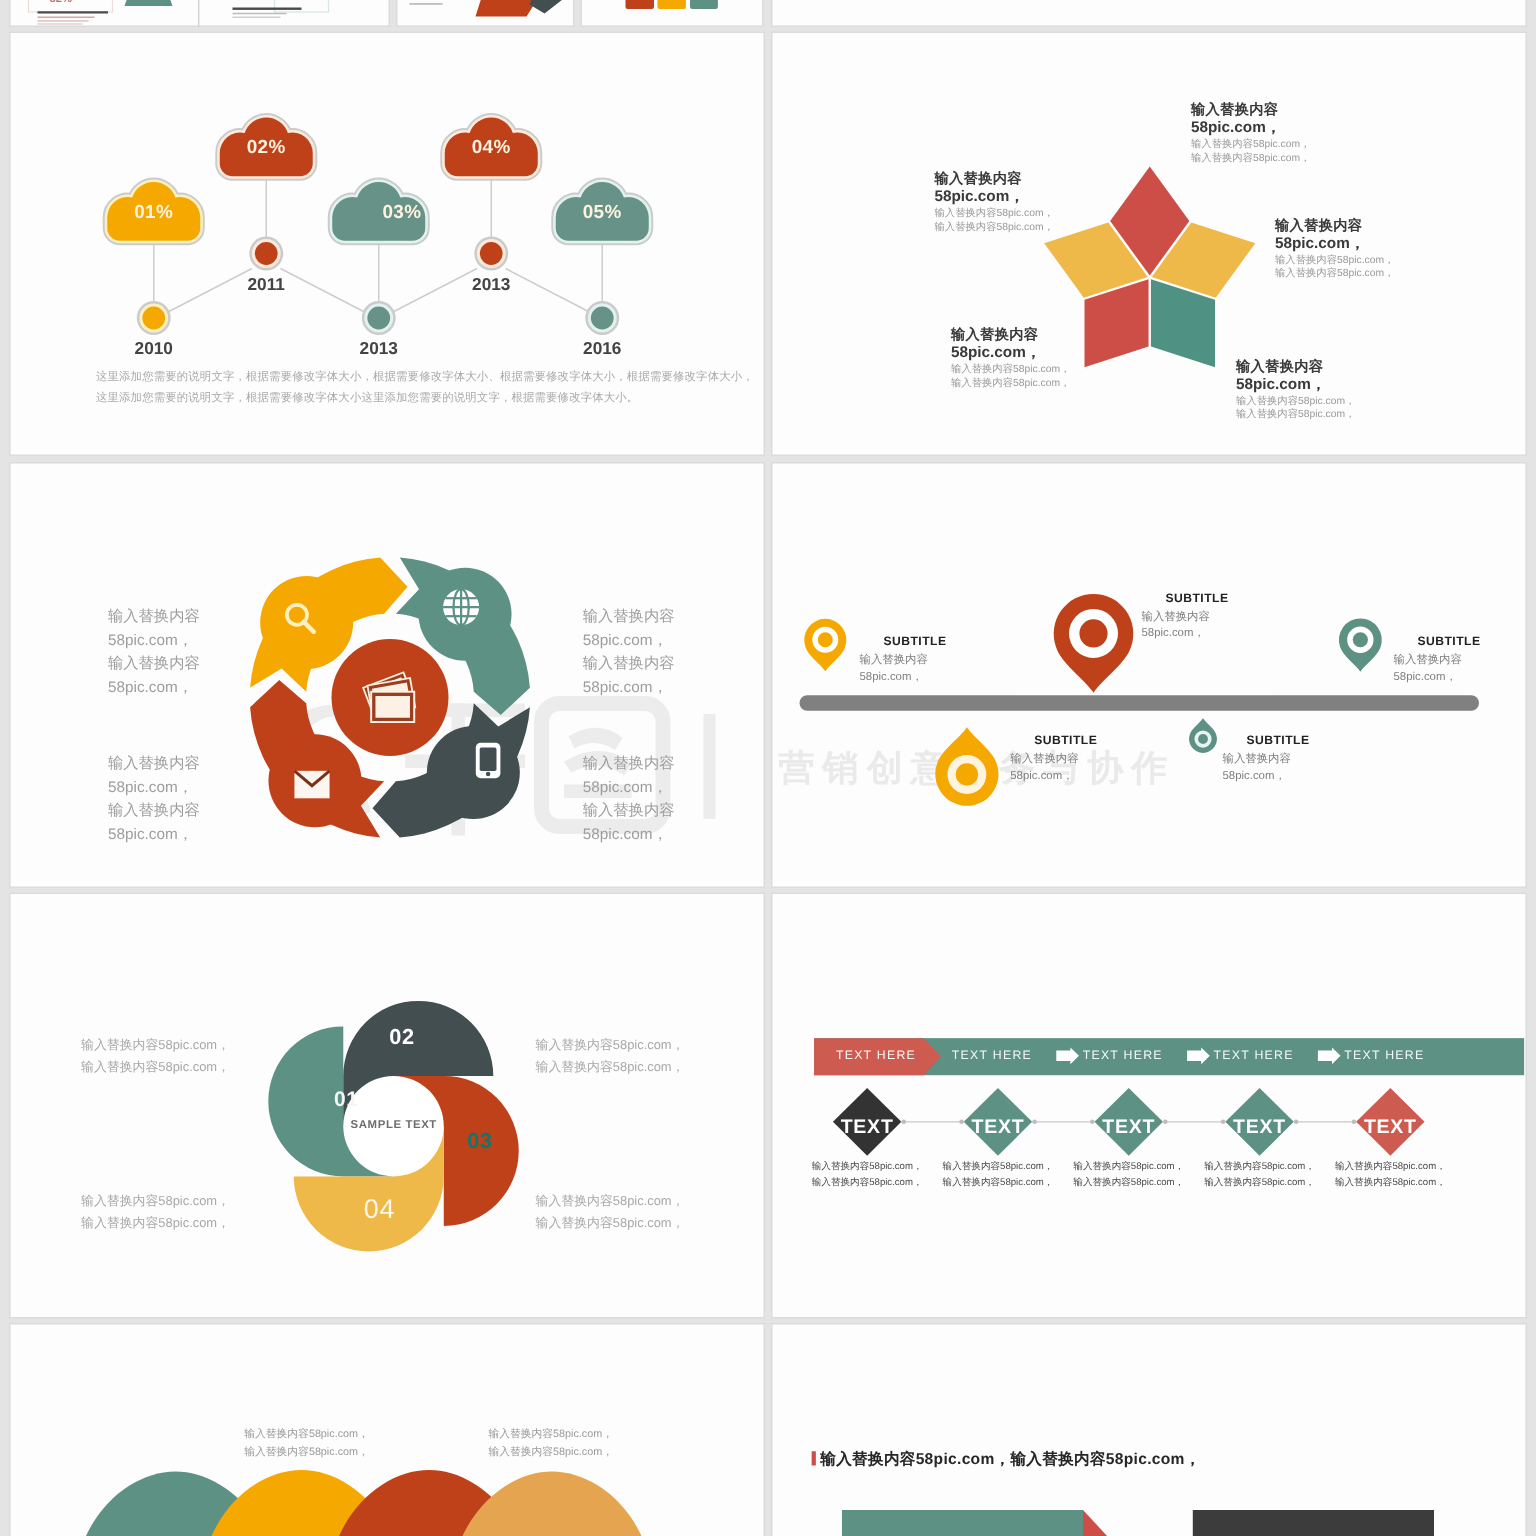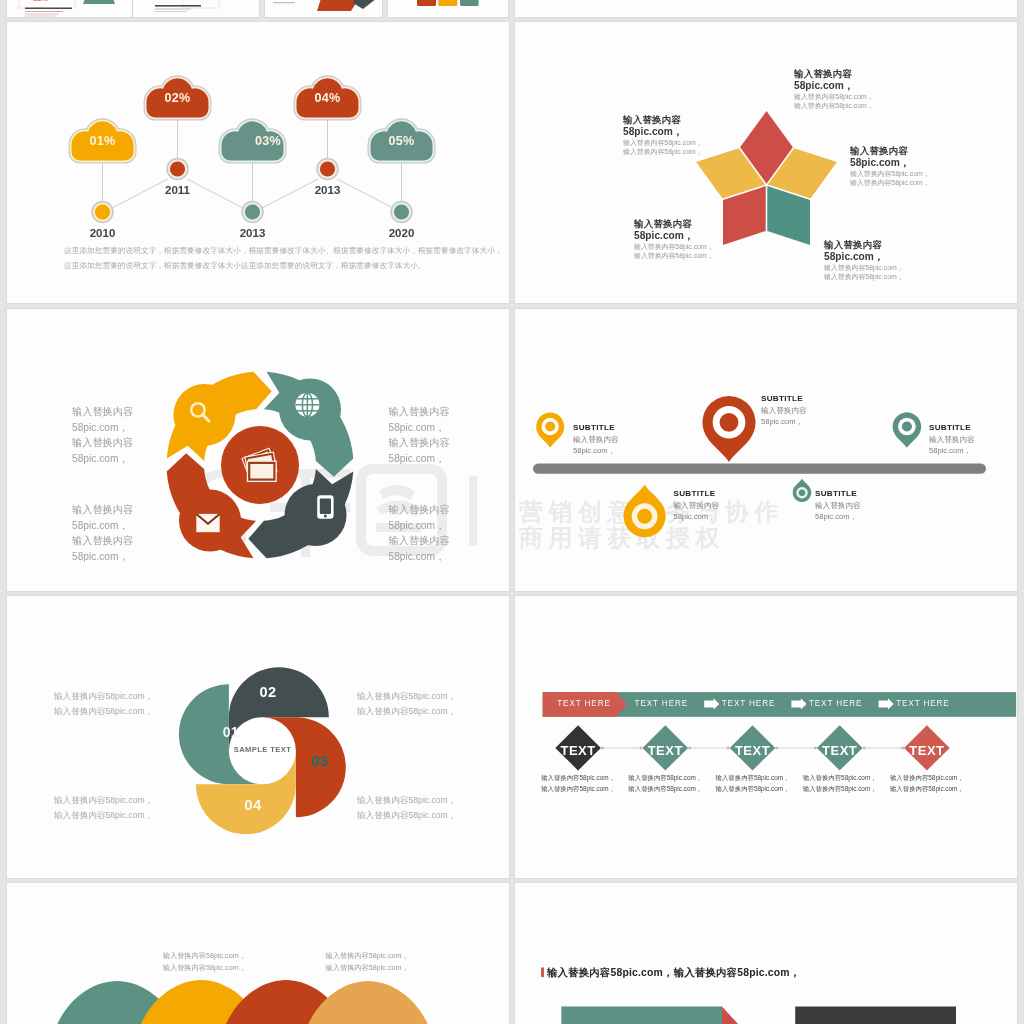--- a/index.html
+++ b/index.html
@@ -20,21 +20,21 @@
   .star-lbl{position:absolute;}
   .star-lbl .t1{color:#3a3a3a;font-weight:bold;font-size:9.5px;letter-spacing:.2px;line-height:13px;}
   .star-lbl .t2{color:#3a3a3a;font-weight:bold;font-size:10.2px;margin-top:-1px;letter-spacing:0px;line-height:13px;}
   .star-lbl .t3{color:#9a9a9a;font-size:6.9px;line-height:8.6px;margin-top:1px;}
 
   
   .ringtxt{position:absolute;color:#9d9d9d;font-size:10.2px;line-height:15.6px;}
 
   
   .pin-lbl{position:absolute;}
-  .pin-lbl .s1{color:#222;font-weight:bold;font-size:8.1px;letter-spacing:.3px;line-height:10px;}
+  .pin-lbl .s1{color:#222;font-weight:bold;font-size:8.1px;letter-spacing:.3px;line-height:10px;margin-left:16px;}
   .pin-lbl .s2{color:#7f7f7f;font-size:7.6px;line-height:11.2px;margin-top:1px;}
   .wm{position:absolute;color:#eaeaea;font-weight:bold;
       letter-spacing:5.4px;white-space:nowrap;}
 
   
   .pw-txt{position:absolute;color:#a8a8a8;font-size:8.6px;line-height:14.5px;}
 
   
   .chev-lbl{position:absolute;color:#f4faf8;font-size:8.2px;letter-spacing:.85px;
             text-align:center;}
@@ -169,21 +169,21 @@
       <div class="cloudtxt" style="left:62.5px;top:112px;width:66px;font-size:12.6px;">01%</div>
       <div class="cloudtxt" style="left:137.5px;top:69px;width:66px;font-size:12.6px;">02%</div>
       <div class="cloudtxt" style="left:228px;top:112px;width:66px;font-size:12.6px;">03%</div>
       <div class="cloudtxt" style="left:287.5px;top:69px;width:66px;font-size:12.6px;">04%</div>
       <div class="cloudtxt" style="left:361.5px;top:112px;width:66px;font-size:12.6px;">05%</div>
 
       <div class="yr" style="left:65.5px;top:205px;">2010</div>
       <div class="yr" style="left:140.5px;top:162px;">2011</div>
       <div class="yr" style="left:215.5px;top:205px;">2013</div>
       <div class="yr" style="left:290.5px;top:162px;">2013</div>
-      <div class="yr" style="left:364.5px;top:205px;">2020</div>
+      <div class="yr" style="left:364.5px;top:205px;">2016</div>
 
       <div class="cap1" style="left:57px;top:222px;">这里添加您需要的说明文字，根据需要修改字体大小，根据需要修改字体大小、根据需要修改字体大小，根据需要修改字体大小，</div>
       <div class="cap1" style="left:57px;top:237px;font-family:Liberation Mono, monospace;">这里添加您需要的说明文字，根据需要修改字体大小这里添加您需要的说明文字，根据需要修改字体大小。</div>
     </div>
   </div>
 
   <div class="card" style="left:515px;top:22px;width:502px;height:281px;">
     <div class="slide">
       <svg width="502" height="281" viewBox="0 0 502 281" style="position:absolute;left:0;top:0;">
         <polygon points="251.5,161.7 225.1,125.3 251.5,89.0 277.9,125.3" fill="#cd4e46"></polygon>
@@ -331,21 +331,20 @@
         <div>输入替换内容</div>
         <div>58pic.com，</div>
       </div>
 
     </div>
   </div>
 
   <div class="card" style="left:515px;top:309px;width:502px;height:282px;">
     <div class="slide">
       <div class="wm" style="left:4px;top:167px;font-size:24px;margin-top:20px;">营销创意服务与协作</div>
-      <div class="wm" style="left:4px;top:213px;font-size:24px;">商用请获取授权</div>
       <svg width="502" height="282" viewBox="0 0 502 282" style="position:absolute;left:0;top:0;">
         <defs>
 
           <path id="pinshape" d="M0 19.4 C -3.0 14.8 -10.6 10.0 -12.3 4.3 A 13 13 0 1 1 12.3 4.3 C 10.6 10.0 3.0 14.8 0 19.4 Z"></path>
         </defs>
         <rect x="18" y="154.5" width="453" height="10.3" rx="5.15" fill="#808080"></rect>
         <g transform="translate(35.2,117.5) scale(1.08)" fill="#f5a800">
           <use href="#pinshape"></use>
           <circle cx="0" cy="0" r="8" fill="#ffffff"></circle>
           <circle cx="0" cy="0" r="4.6" fill="#f5a800"></circle>
@@ -420,21 +419,21 @@
       </svg>
       <div style="position:absolute;left:213px;top:149px;width:85px;text-align:center;
                   color:#6e6e6e;font-weight:bold;font-size:7.6px;letter-spacing:.4px;">SAMPLE TEXT</div>
       <div style="position:absolute;left:192px;top:128px;width:40px;text-align:right;
                   color:#f2f7f5;font-weight:bold;font-size:14px;letter-spacing:.4px;">01</div>
       <div style="position:absolute;left:241px;top:88px;width:40px;text-align:center;
                   color:#ffffff;font-weight:bold;font-size:14.5px;letter-spacing:.4px;">02</div>
       <div style="position:absolute;left:293px;top:157px;width:40px;text-align:center;
                   color:#0f766e;font-weight:bold;font-size:14.5px;letter-spacing:.4px;">03</div>
       <div style="position:absolute;left:226px;top:200px;width:40px;text-align:center;
-                  color:#fdf6e9;font-weight:bold;font-size:15px;letter-spacing:.4px;">04</div>
+                  color:#fdf6e9;font-weight:normal;font-size:18px;letter-spacing:.4px;">04</div>
 
       <div class="pw-txt" style="left:47px;top:93px;">
         <div>输入替换内容58pic.com，</div>
         <div>输入替换内容58pic.com，</div>
       </div>
       <div class="pw-txt" style="left:350px;top:93px;">
         <div>输入替换内容58pic.com，</div>
         <div>输入替换内容58pic.com，</div>
       </div>
       <div class="pw-txt" style="left:47px;top:197px;">

